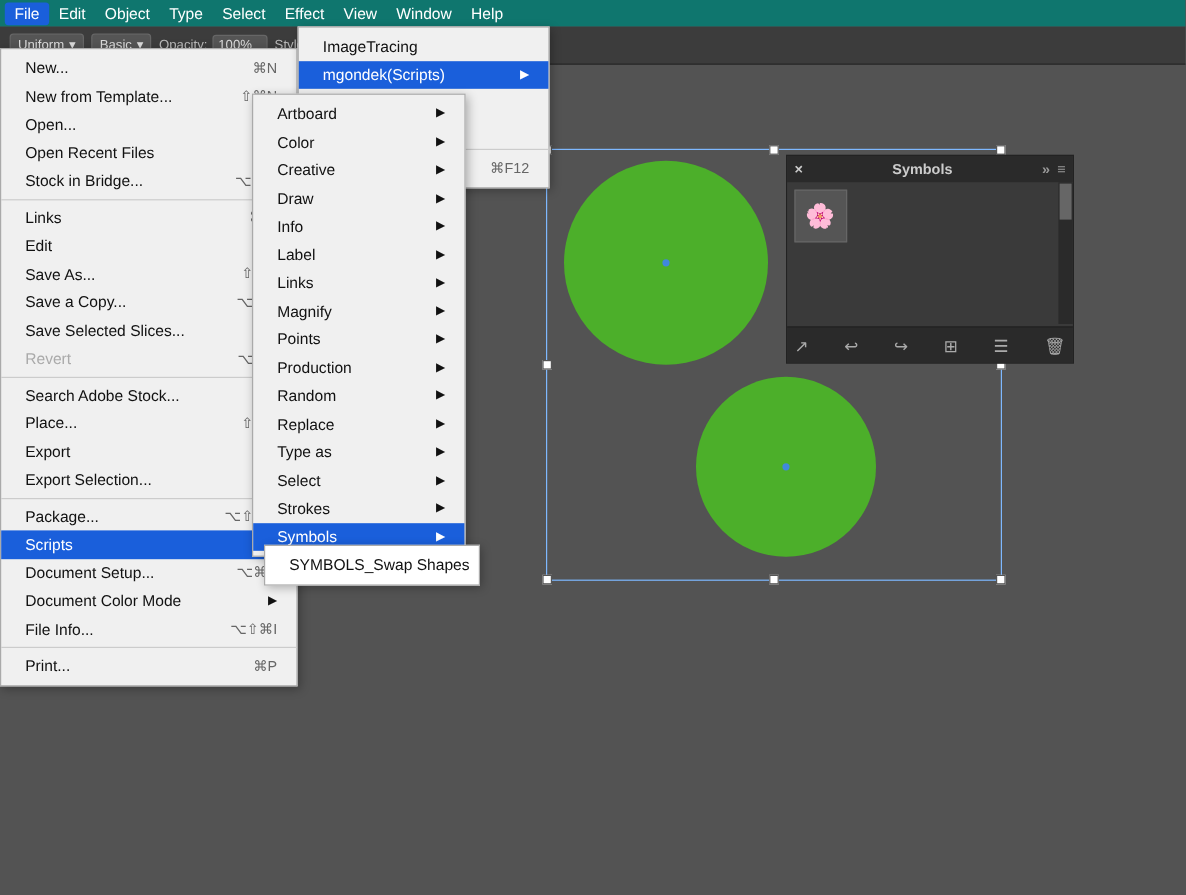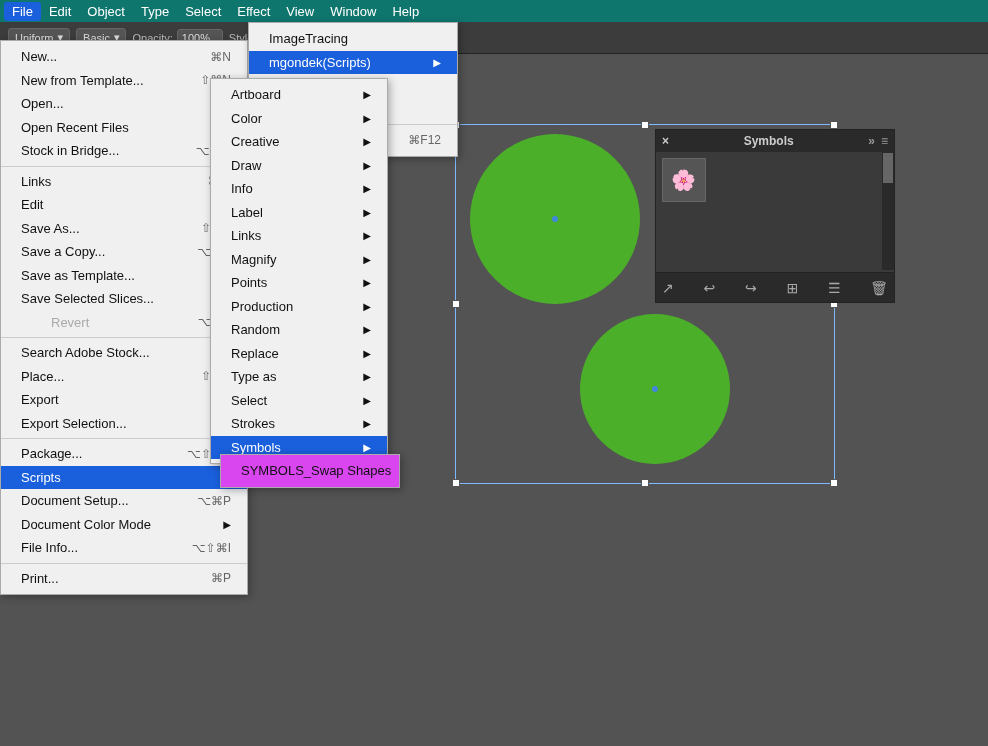--- a/index.html
+++ b/index.html
@@ -236,21 +236,21 @@
       align-items: center;
       justify-content: space-between;
       padding: 2px 16px 2px 20px;
       color: #111;
       cursor: pointer;
       white-space: nowrap;
       font-size: 13px;
       line-height: 1.5;
     }
     .menu-item.active { background: #1a5fdb; color: #fff; }
-    .menu-item.disabled { color: #aaa; cursor: default; margin-left: 30px; }
+    .menu-item.disabled { color: #aaa; cursor: default; }
     .menu-item .shortcut { color: #666; font-size: 12px; margin-left: 20px; }
     .menu-item .arrow { font-size: 10px; }
     .menu-separator {
       height: 1px;
       background: #ccc;
       margin: 3px 0;
     }
 
     
     .scripts-submenu {
@@ -277,21 +277,21 @@
       z-index: 2002;
       padding: 4px 0;
     }
 
     
     .symbols-submenu {
       position: absolute;
       top: 454px;
       left: 220px;
       width: 180px;
-      background: #d946ef;
+      background: #ffffff;
       border: 1px solid #aaa;
       box-shadow: 2px 2px 8px rgba(0,0,0,0.3);
       z-index: 2003;
       padding: 4px 0;
     }
   </style>
 </head>
 <body>
 
 <div class="menu-bar">
@@ -404,24 +404,20 @@
   </div>
   <div class="menu-item">
     <span>Save As...</span>
     <span class="shortcut">⇧⌘S</span>
   </div>
   <div class="menu-item">
     <span>Save a Copy...</span>
     <span class="shortcut">⌥⌘S</span>
   </div>
   <div class="menu-item">
-    <span>Save as Template...</span>
-    <span class="shortcut"></span>
-  </div>
-  <div class="menu-item">
     <span>Save Selected Slices...</span>
   </div>
   <div class="menu-item disabled">
     <span>Revert</span>
     <span class="shortcut">⌥⌘Z</span>
   </div>
   <div class="menu-separator"></div>
   <div class="menu-item">
     <span>Search Adobe Stock...</span>
   </div>

